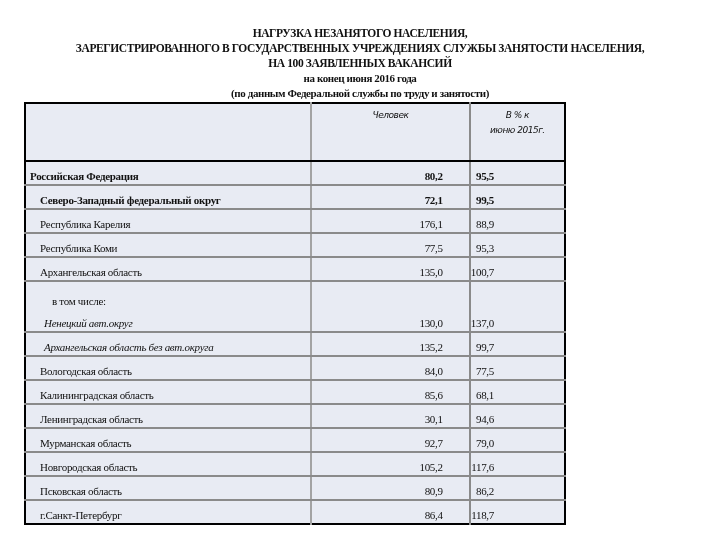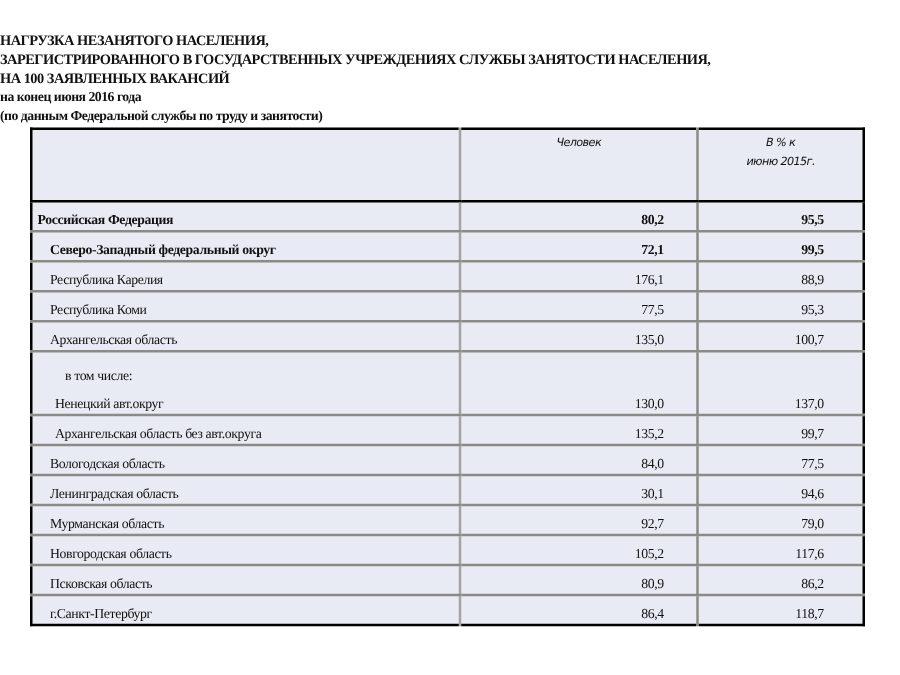--- a/index.html
+++ b/index.html
@@ -1,50 +1,50 @@
 <!DOCTYPE html>
 <html><head>
   <meta charset="utf-8">
   <style>
     html, body { margin: 0; padding: 0; }
     body {
       width: 720px; height: 540px; background: #ffffff; position: relative; overflow: hidden;
       font-family: "Liberation Serif", serif; color: #111;
     }
     .title-block {
-      position: absolute; left: 0; top: 26px; width: 720px; 
+      position: absolute; left: 0; top: 26px; width: 720px; text-align: center;
       font-family: "Liberation Serif", serif; font-weight: bold; font-size: 11.5px;
       line-height: 15px; letter-spacing: -0.4px;
     }
     .title-block div { white-space: nowrap; }
     .title-block .sub { font-size: 11px; }
     table.data {
-      position: absolute; left: 24px; top: 102px; width: 668px;
+      position: absolute; left: 24px; top: 102px; width: 542px;
       border-collapse: collapse; background: #e8ebf3;
       border: 2px solid #000;
       font-family: "Liberation Serif", serif; font-size: 11px; letter-spacing: -0.3px;
     }
     table.data td {
       padding: 0; border-bottom: 2px solid #8a8a8a; vertical-align: bottom;
       height: 20px;
     }
     table.data td.c1 { width: 337px; border-right: 2px solid #a3a3a3; padding-left: 4px; padding-bottom: 2px; }
     table.data td.c2 { width: 162px; border-right: 2px solid #8a8a8a; text-align: right; padding-right: 26px; padding-bottom: 2px; font-family: Liberation Serif, serif; }
-    table.data td.c3 { text-align: right; padding-right: 31px; padding-bottom: 2px; }
+    table.data td.c3 { text-align: right; padding-right: 70px; padding-bottom: 2px; }
     table.data tr.head td {
       height: 52px; vertical-align: top; border-bottom: 2px solid #000;
       font-family: "DejaVu Sans", sans-serif; font-style: italic; font-size: 9px;
       text-align: center; padding: 4px 0 0 0; letter-spacing: -0.5px; line-height: 15px;
     }
     table.data tr.head td.c2 { padding-right: 0; }
     table.data tr.head td.c3 { padding-right: 0; margin-left: 18px; }
     table.data tr.bold td { font-weight: bold; }
     table.data tr.tall td { height: 47px; }
     .indent1 { padding-left: 10px; display: inline-block; }
-    .indent2 { padding-left: 14px; display: inline-block; }
+    .indent2 { padding-left: 14px; display: inline-block; font-style: italic; }
     .sub-label { display: block; padding-left: 22px; margin-bottom: 10px; }
     table.data tr:last-child td { border-bottom: none; }
   </style>
 </head>
 <body>
 
 <div class="title-block">
   <div>НАГРУЗКА НЕЗАНЯТОГО НАСЕЛЕНИЯ,</div>
   <div>ЗАРЕГИСТРИРОВАННОГО В ГОСУДАРСТВЕННЫХ УЧРЕЖДЕНИЯХ СЛУЖБЫ ЗАНЯТОСТИ НАСЕЛЕНИЯ,</div>
   <div>НА 100 ЗАЯВЛЕННЫХ ВАКАНСИЙ</div>
@@ -99,20 +99,25 @@
     <td class="c1"><span class="indent2">Архангельская область без авт.округа</span></td>
     <td class="c2">135,2</td>
     <td class="c3">99,7</td>
   </tr>
   <tr>
     <td class="c1"><span class="indent1">Вологодская область</span></td>
     <td class="c2">84,0</td>
     <td class="c3">77,5</td>
   </tr>
   <tr>
+    <td class="c1"><span class="indent1">Калининградская область</span></td>
+    <td class="c2">85,6</td>
+    <td class="c3">68,1</td>
+  </tr>
+  <tr>
     <td class="c1"><span class="indent1">Ленинградская область</span></td>
     <td class="c2">30,1</td>
     <td class="c3">94,6</td>
   </tr>
   <tr>
     <td class="c1"><span class="indent1">Мурманская область</span></td>
     <td class="c2">92,7</td>
     <td class="c3">79,0</td>
   </tr>
   <tr>

